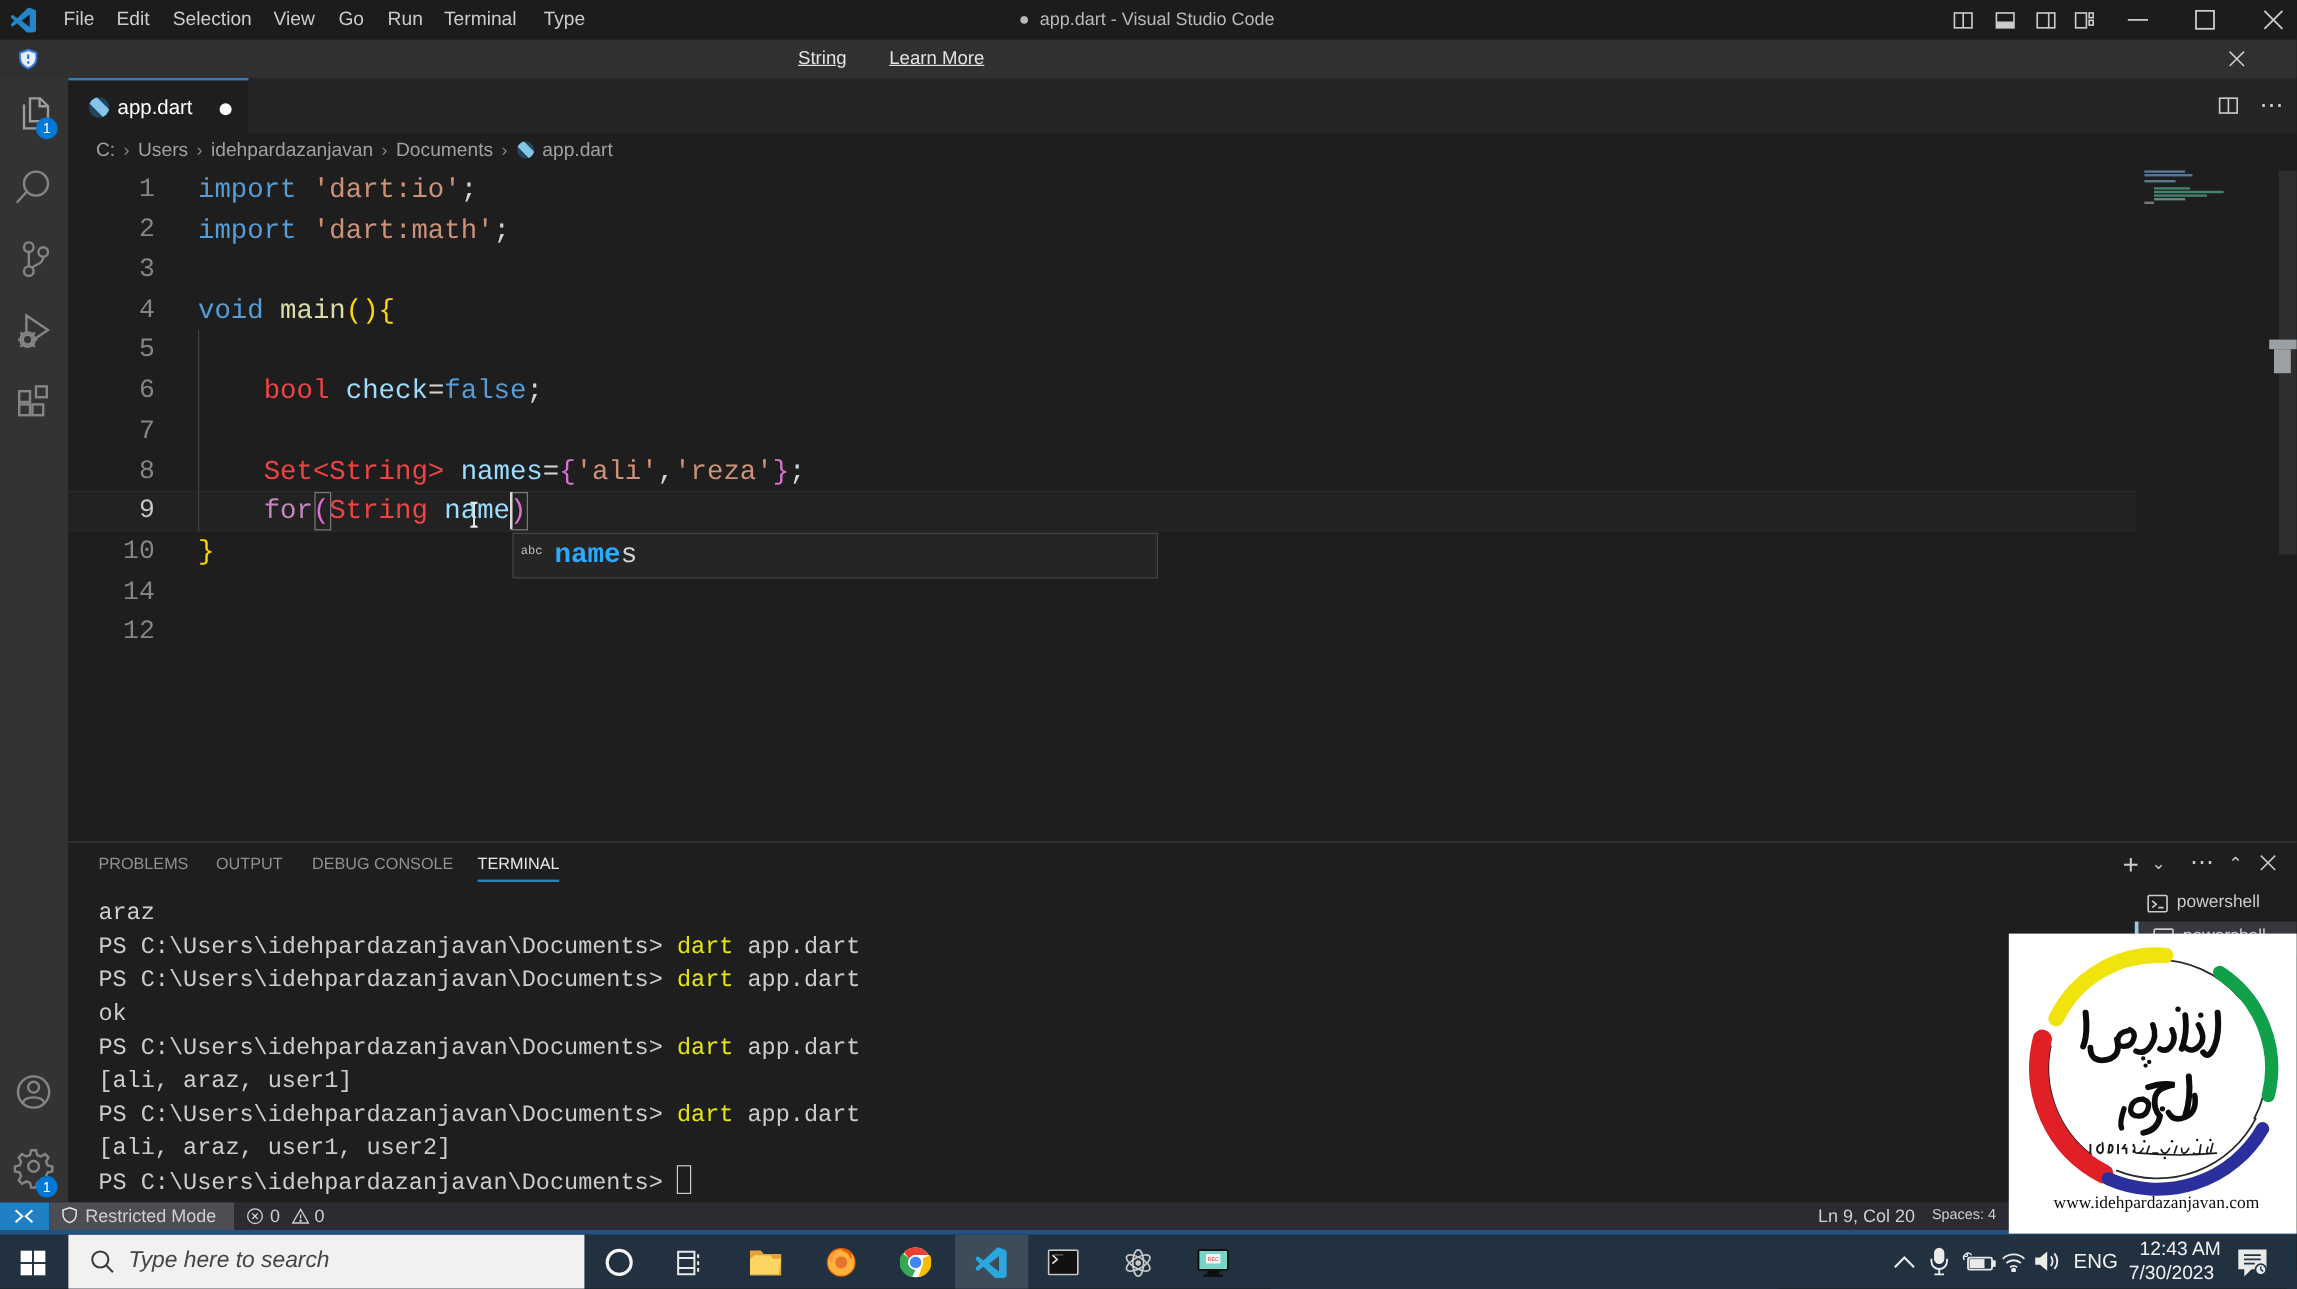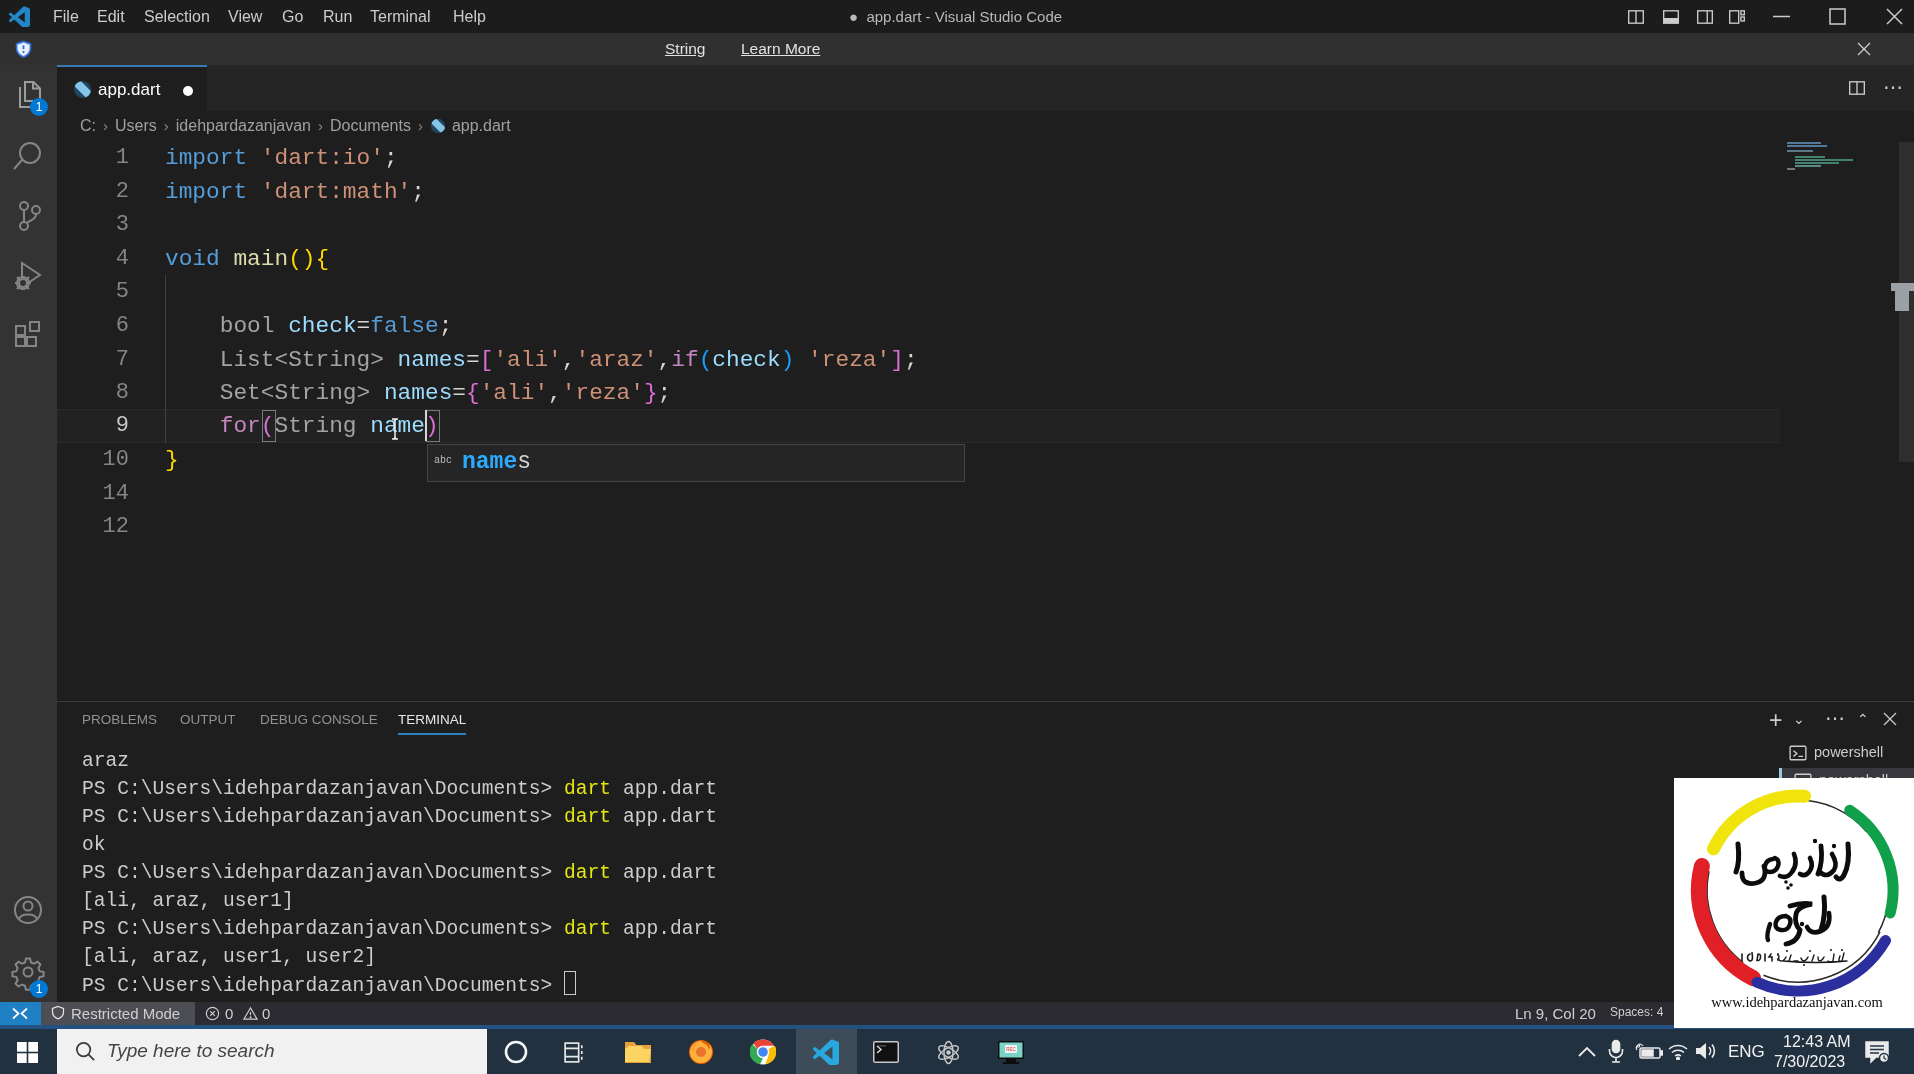--- a/index.html
+++ b/index.html
@@ -32,21 +32,21 @@
 
 
 #breadcrumbs { left:57px; top:111px; width:1857px; height:30px; background:#1e1e1e; font-size:16px; color:#a0a0a0; line-height:30px; }
 .crumbsep { color:#8a8a8a; padding:0 7px; font-size:15px; }
 
 
 #editor { left:57px; top:141px; width:1857px; height:560px; background:#1e1e1e; }
 .lnum { position:absolute; width:72px; text-align:right; color:#858585; font-family:"Liberation Mono", monospace; font-size:22px; height:34px; line-height:34px; left:0; }
 .cline { position:absolute; left:108px; height:34px; line-height:34px; font-size:22.8px; color:#d4d4d4; }
 .kw { color:#569cd6; } .ctl { color:#c586c0; } .str { color:#ce9178; }
-.typ { color:#a3a3a3;margin-top:28px; } .var { color:#9cdcfe; } .fn { color:#dcdcaa; }
+.typ { color:#ef4444;margin-top:28px; } .var { color:#9cdcfe; } .fn { color:#dcdcaa; }
 .b1 { color:#ffd700; } .b2 { color:#da70d6; } .b3 { color:#179fff; }
 
 
 #suggest { left:370px; top:303px; width:538px; height:38px; background:#252526; border:1px solid #454545; }
 
 
 #panel { left:57px; top:701px; width:1857px; height:301px; background:#1e1e1e; border-top:1px solid #3c3c3c; }
 .ptab { position:absolute; top:0; height:33px; line-height:36px; font-size:13.5px; color:#919191; letter-spacing:0; }
 .tline { position:absolute; left:25px; height:28px; line-height:28px; font-size:19.6px; color:#cccccc; font-family:"Liberation Mono", monospace; white-space:pre; }
 .tyellow { color:#e5e510; }
@@ -69,21 +69,21 @@
   <svg class="abs" style="left:9px;top:6px" width="21" height="21" viewBox="0 0 100 100">
     <path fill="#2386c8" d="M96.5 10.7 75 2.3a6.5 6.5 0 0 0-7.4 1.3L25.2 44 9.4 32.2a4.3 4.3 0 0 0-5.5.2L.9 35.1a4.3 4.3 0 0 0 0 6.4L14.4 54 .9 66.5a4.3 4.3 0 0 0 0 6.4l2.9 2.7a4.3 4.3 0 0 0 5.5.2l15.9-11.8 42.4 40.4a6.5 6.5 0 0 0 7.4 1.3l21.5-8.4A6.5 6.5 0 0 0 100 91V17a6.5 6.5 0 0 0-3.5-6.3ZM75 78.9 42.7 54 75 29.1Z"></path>
   </svg>
   <span class="menuitem" style="left:53px">File</span>
   <span class="menuitem" style="left:97px">Edit</span>
   <span class="menuitem" style="left:144px">Selection</span>
   <span class="menuitem" style="left:228px">View</span>
   <span class="menuitem" style="left:282px">Go</span>
   <span class="menuitem" style="left:323px">Run</span>
   <span class="menuitem" style="left:370px">Terminal</span>
-  <span class="menuitem" style="left:453px">Help</span>
+  <span class="menuitem" style="left:453px">Type</span>
   <span id="wintitle">●&nbsp; app.dart - Visual Studio Code</span>
 
   <svg class="abs" style="left:1627px;top:8px" width="18" height="18" viewBox="0 0 16 16" fill="none" stroke="#cccccc" stroke-width="1.2">
       <rect x="1.5" y="2.5" width="13" height="11"></rect>
       <line x1="8" y1="2.5" x2="8" y2="13.5"></line>
     </svg>
   <svg class="abs" style="left:1662px;top:8px" width="18" height="18" viewBox="0 0 16 16" fill="none" stroke="#cccccc" stroke-width="1.2">
       <rect x="1.5" y="2.5" width="13" height="11"></rect>
       <line x1="1.5" y1="9.5" x2="14.5" y2="9.5"></line>
       <rect x="1.5" y="9.5" width="13" height="4" fill="#cccccc" stroke="none"></rect>
@@ -225,21 +225,20 @@
   <div class="lnum" style="top:302px">10</div>
   <div class="lnum" style="top:336px">14</div>
   <div class="lnum" style="top:369px">12</div>
 
   <div class="abs" style="left:108px;top:134px;width:1px;height:168px;background:#404040"></div>
 
   <div class="cline mono" style="top:0"><span class="kw">import</span> <span class="str">'dart:io'</span>;</div>
   <div class="cline mono" style="top:34px"><span class="kw">import</span> <span class="str">'dart:math'</span>;</div>
   <div class="cline mono" style="top:101px"><span class="kw">void</span> <span class="fn">main</span><span class="b1">(){</span></div>
   <div class="cline mono" style="top:168px">    <span class="typ">bool</span> <span class="var">check</span>=<span class="kw">false</span>;</div>
-  <div class="cline mono" style="top:202px">    <span class="typ">List&lt;String&gt;</span> <span class="var">names</span>=<span class="b2">[</span><span class="str">'ali'</span>,<span class="str">'araz'</span>,<span class="ctl">if</span><span class="b3">(</span><span class="var">check</span><span class="b3">)</span> <span class="str">'reza'</span><span class="b2">]</span>;</div>
   <div class="cline mono" style="top:235px">    <span class="typ">Set&lt;String&gt;</span> <span class="var">names</span>=<span class="b2">{</span><span class="str">'ali'</span>,<span class="str">'reza'</span><span class="b2">}</span>;</div>
   <div class="cline mono" style="top:268px">    <span class="ctl">for</span><span class="b2">(</span><span class="typ">String</span> <span class="var">name</span><span class="b2">)</span></div>
   <div class="cline mono" style="top:302px"><span class="b1">}</span></div>
 
   <div class="abs" style="left:205px;top:269px;width:14px;height:32px;border:1px solid #7a7a7a"></div>
   <div class="abs" style="left:369px;top:269px;width:14px;height:32px;border:1px solid #7a7a7a"></div>
 
   <div class="abs" style="left:368px;top:269px;width:2px;height:31px;background:#d8d8d8"></div>
 
   <svg class="abs" style="left:332px;top:276px" width="12" height="24" viewBox="0 0 12 24" stroke="#e8e8e8" stroke-width="1.6" fill="none">

